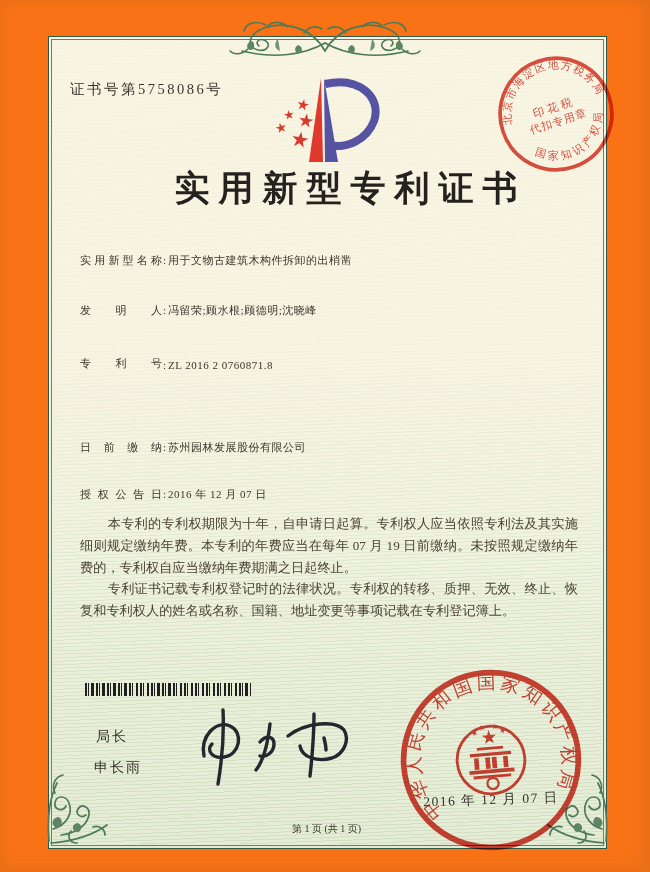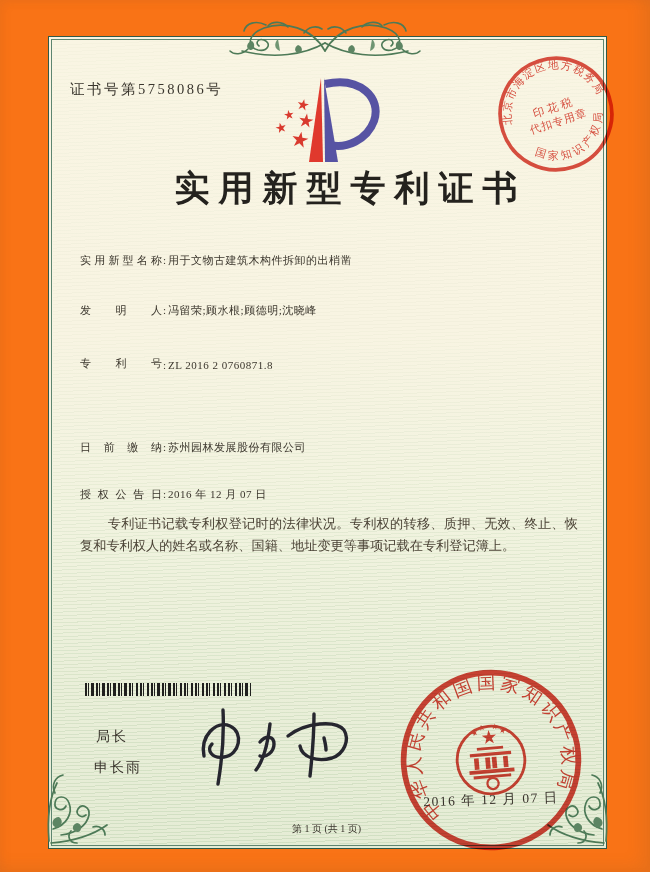--- a/index.html
+++ b/index.html
@@ -132,20 +132,21 @@
     <span class="lbl">专利号</span><span class="colon">:</span><span class="val">ZL 2016 2 0760871.8</span>
   </div>
   <div class="abs row" style="top:440px">
     <span class="lbl">日前缴纳</span><span class="colon">:</span><span class="val">苏州园林发展股份有限公司</span>
   </div>
   <div class="abs row" style="top:487px">
     <span class="lbl">授权公告日</span><span class="colon">:</span><span class="val">2016 年 12 月 07 日</span>
   </div>
 
   <div class="abs body-text">
+    <p>本专利的专利权期限为十年，自申请日起算。专利权人应当依照专利法及其实施细则规定缴纳年费。本专利的年费应当在每年 07 月 19 日前缴纳。未按照规定缴纳年费的，专利权自应当缴纳年费期满之日起终止。</p>
     <p>专利证书记载专利权登记时的法律状况。专利权的转移、质押、无效、终止、恢复和专利权人的姓名或名称、国籍、地址变更等事项记载在专利登记簿上。</p>
   </div>
 
   <div class="abs barcode"></div>
 
   <div class="abs officer-title">局长</div>
   <div class="abs officer-name">申长雨</div>
   <svg class="abs sig" width="170" height="88" viewBox="0 0 170 88">
     <g stroke="#26262f" stroke-width="3.4" fill="none" stroke-linecap="round" stroke-linejoin="round">
       <path d="M14,56 C10,36 26,20 40,26 C54,32 50,55 34,57 C22,59 16,50 22,44"></path>

